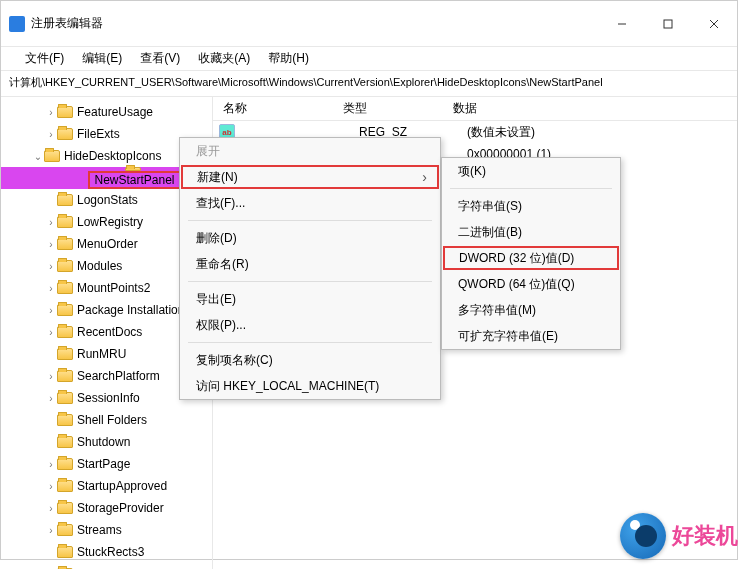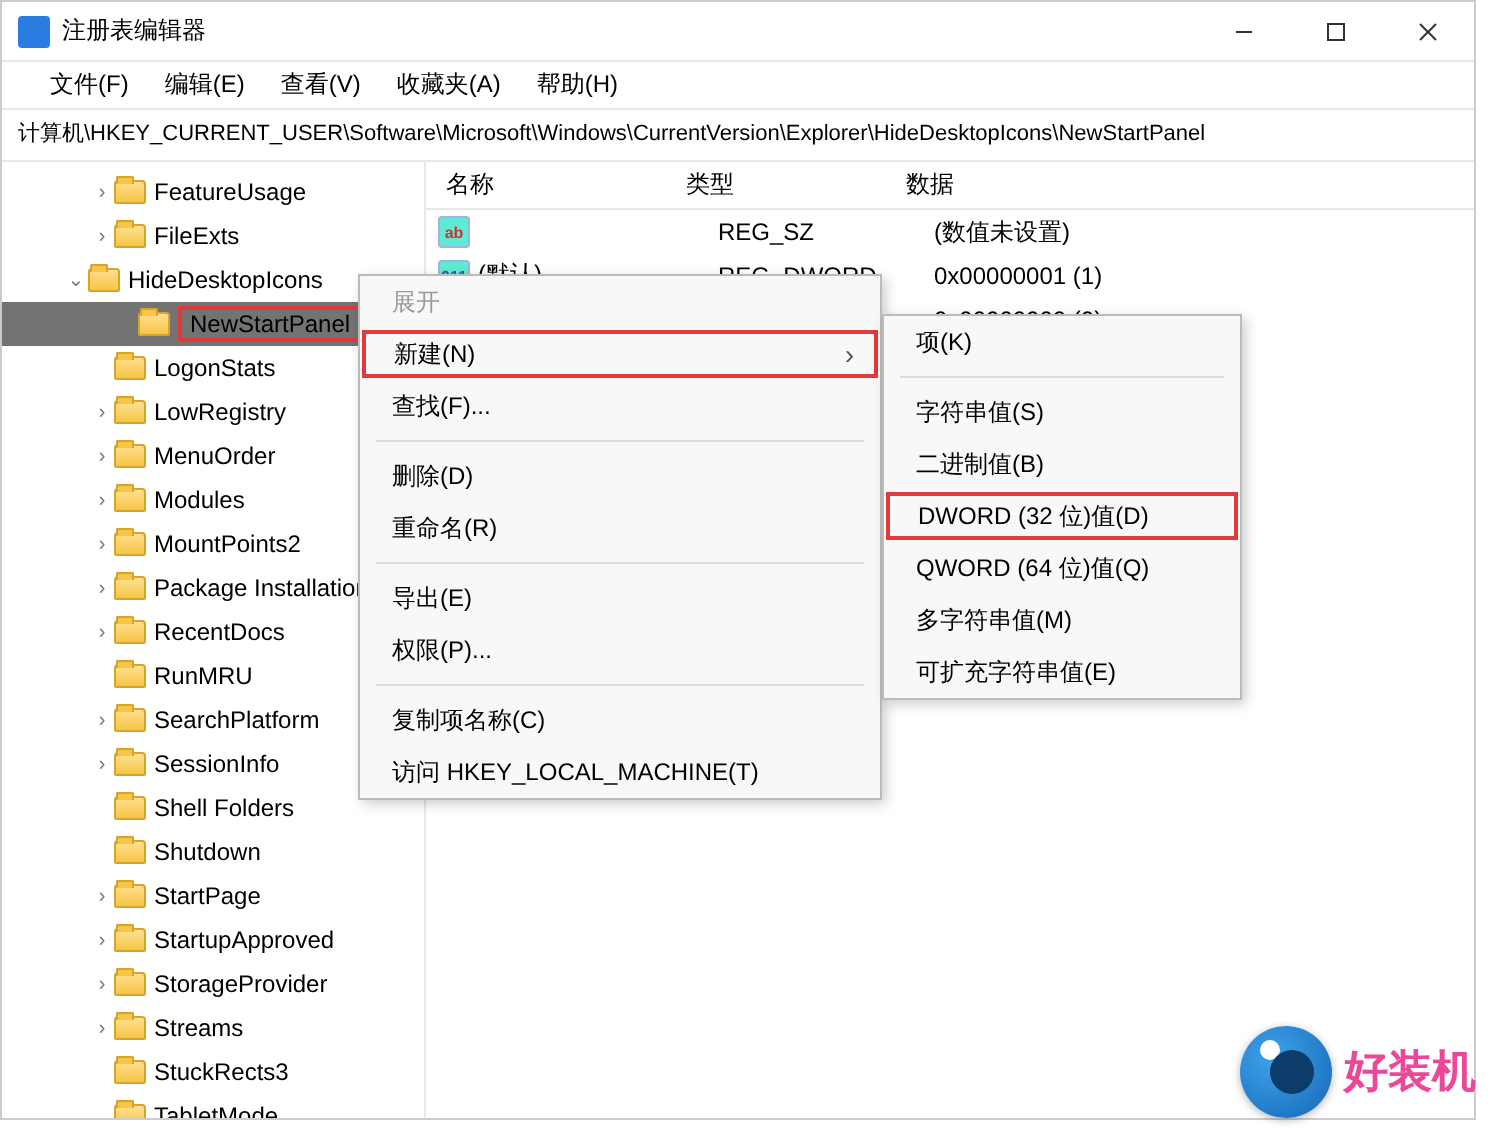--- a/index.html
+++ b/index.html
@@ -1,40 +1,40 @@
 <!DOCTYPE html>
 <html><head>
   <meta charset="utf-8">
   <style>
     * { margin: 0; padding: 0; box-sizing: border-box; font-family: "Microsoft YaHei", "Segoe UI", sans-serif; font-size: 12px; }
     body { width: 752px; height: 569px; background: #fff; position: relative; overflow: hidden; }
     
     .window { width: 738px; height: 560px; border: 1px solid #ccc; background: #fff; position: relative; }
     
-    .titlebar { height: 30px; display: flex; align-items: center; padding-left: 8px; border-bottom: 1px solid #e8e8e8; }
+    .titlebar { height: 46px; display: flex; align-items: center; padding-left: 8px; border-bottom: 1px solid #e8e8e8; }
     .titlebar-icon { width: 16px; height: 16px; background: #2a7de0; margin-right: 6px; border-radius: 2px; }
     .titlebar-title { flex: 1; }
     .window-controls { display: flex; }
     .window-btn { width: 46px; height: 30px; display: flex; align-items: center; justify-content: center; cursor: pointer; }
     
     .menubar { height: 24px; display: flex; align-items: center; padding-left: 16px; gap: 2px; border-bottom: 1px solid #e8e8e8; }
     .menu-item { padding: 2px 8px; cursor: pointer; }
     
     .address-bar { padding: 4px 8px 6px; border-bottom: 1px solid #e8e8e8; font-size: 11px; }
     
     .content { display: flex; height: calc(100% - 80px); }
     
     .tree-panel { width: 212px; border-right: 1px solid #e8e8e8; overflow: hidden; padding-top: 4px; }
     .tree-item { display: flex; align-items: center; height: 22px; padding-left: 0; cursor: pointer; white-space: nowrap; }
     .expander { width: 12px; text-align: center; color: #777; font-size: 10px; }
     .folder-icon { width: 16px; height: 12px; background: linear-gradient(#ffe08f, #f7c547); border: 1px solid #d4a52a; border-radius: 2px 2px 1px 1px; margin-right: 4px; position: relative; }
     .folder-icon::before { content: ""; position: absolute; top: -3px; left: 0; width: 7px; height: 3px; background: #f7c547; border: 1px solid #d4a52a; border-bottom: none; border-radius: 1px 1px 0 0; }
     .tree-label { }
     .tree-item.selected .tree-label { border: 2px solid #e23a3a; padding: 0 4px; }
-    .tree-item.selected { background: #737373; }
+    .tree-item.selected { background: #d946ef; flex-direction: column; }
     
     .list-panel { flex: 1; position: relative; }
     .list-header { display: flex; height: 24px; border-bottom: 1px solid #e8e8e8; align-items: center; }
     .col { padding-left: 10px; }
     .col-name { width: 120px; }
     .col-type { width: 110px; }
     .col-data { flex: 1; }
     .list-row { display: flex; height: 22px; align-items: center; }
     .val-icon { width: 16px; height: 16px; border: 1px solid #9bb7dd; background: #5eead4; margin-left: 6px; display: flex; align-items: center; justify-content: center; font-size: 8px; color: #c33; font-weight: bold; border-radius: 2px; }
     .val-icon.bin { color: #269; }

